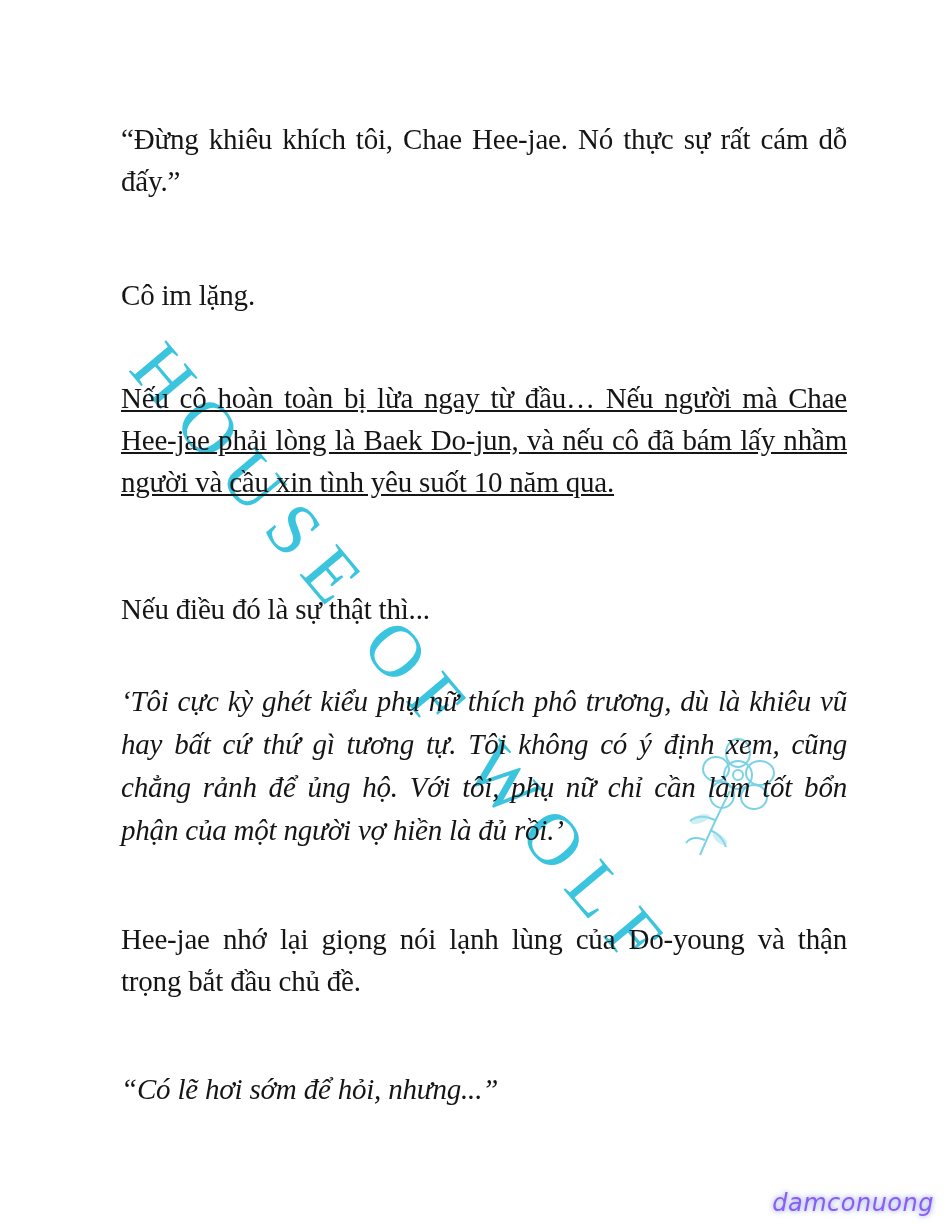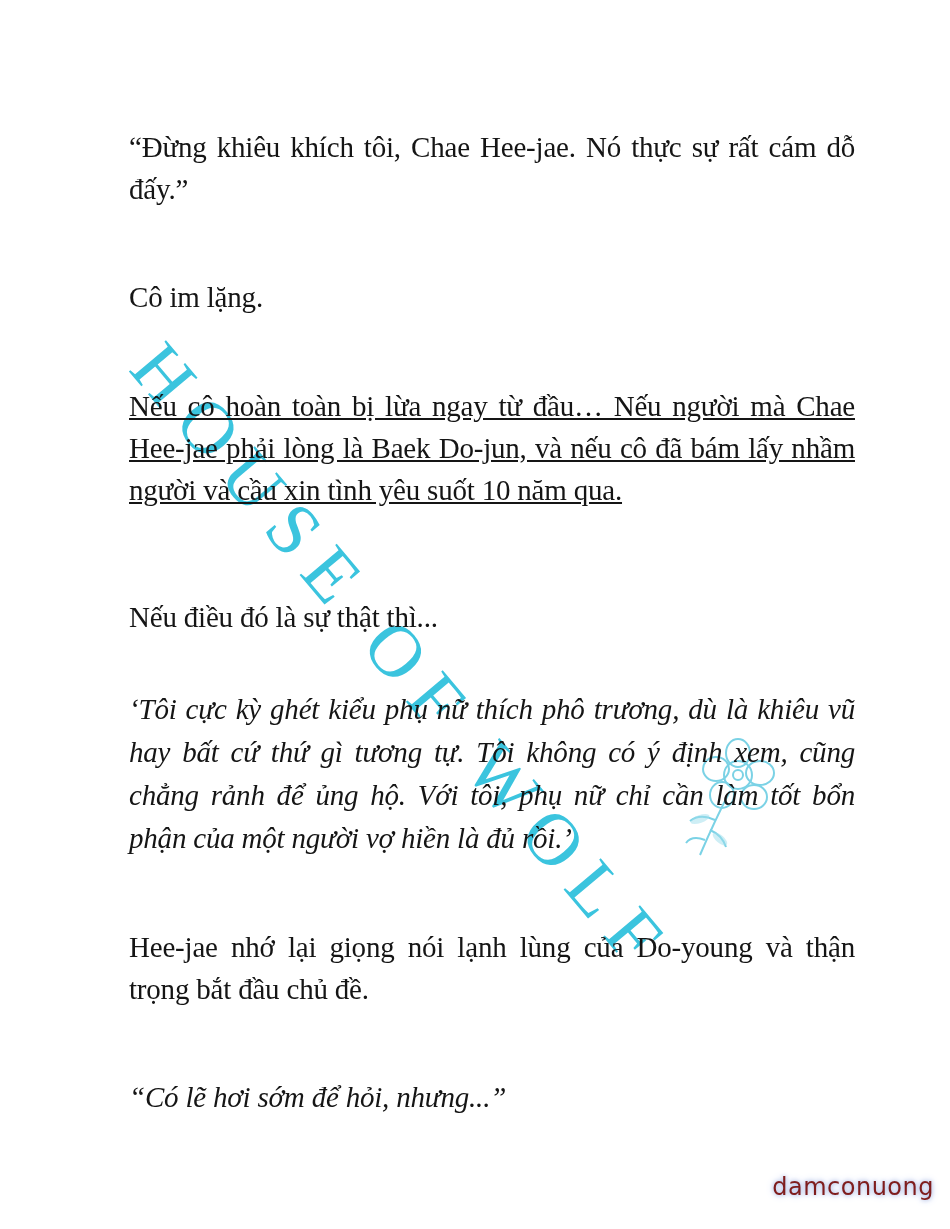--- a/index.html
+++ b/index.html
@@ -19,35 +19,35 @@
       position: absolute;
       left: 0; top: 0;
       width: 950px;
       height: 1229px;
       background: #ffffff;
     }
     .para {
       position: absolute;
       left: 113px;
       width: 726px;
-      margin: 16px;
+      margin: 8px;
       font-size: 29px;
       line-height: 42px;
       color: #151515;
       text-align: justify;
       text-align-last: left;
       letter-spacing: -0.2px;
       z-index: 2;
     }
     .para.italic {
       font-style: italic;
       line-height: 43px;
     }
     .p1 { top: 110px; }
-    .p2 { top: 260px; }
+    .p2 { top: 266px; }
     .p3 { top: 369px; text-decoration: underline; }
     .p4 { top: 580px; }
     .p5 { top: 672px; }
     .p6 { top: 910px; }
     .p7 { top: 1060px; font-style: italic; }
 
     
     .wm-house {
       position: absolute;
       left: 175px;
@@ -68,27 +68,28 @@
       left: 660px;
       top: 735px;
       width: 130px;
       height: 130px;
       z-index: 1;
       opacity: 0.75;
     }
     .corner-mark {
       position: absolute;
       right: 16px;
-      bottom: 28px;
+      bottom: 12px;
       font-family: "DejaVu Sans", sans-serif;
       font-size: 24px;
       letter-spacing: 0.5px;
-      color: #7f1d1d;
+      color: #8b5cf6;
       text-shadow: 0 0 4px #9fb0e0, 0 0 8px #c5d0f0;
       z-index: 3;
+      font-style: italic;
     }
   </style>
 </head>
 <body>
 
 <div class="page">
 
   <div class="wm-house">HOUSE OF WOLF</div>
 
   <svg class="flower" viewBox="0 0 130 130">

